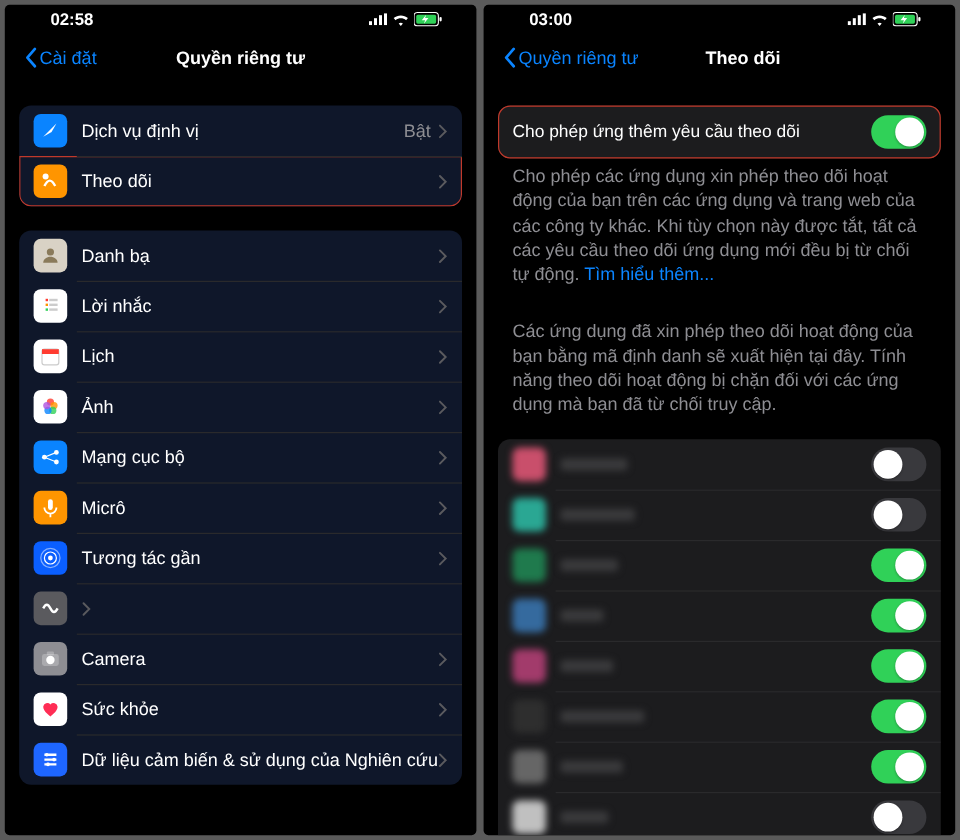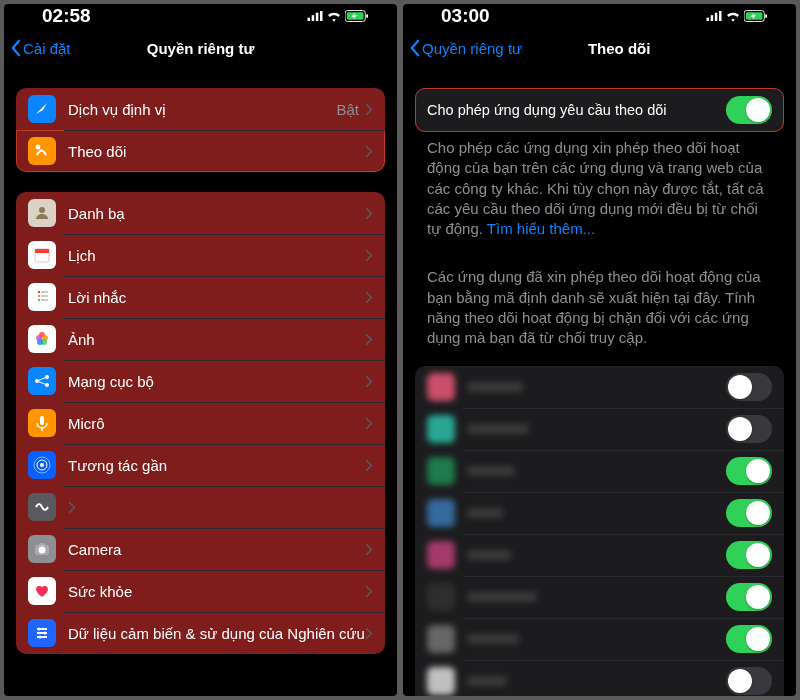--- a/index.html
+++ b/index.html
@@ -21,31 +21,31 @@
     flex-direction: column;
     position: relative;
   }
   .status-bar {
     height: 24px;
     display: flex;
     align-items: center;
     justify-content: space-between;
     padding: 0 28px 0 38px;
     color: #fff;
-    font-size: 19px;
+    font-size: 14px;
     font-weight: 600;
   }
   .status-icons { display:flex; align-items:center; gap:4px; }
   .status-icons svg { display:block; }
   .nav-bar {
     height: 40px;
     display: flex;
     align-items: center;
     position: relative;
-    padding: 0 6px;
+    padding: 0 16px;
   }
   .back {
     display: flex;
     align-items: center;
     color: #0a84ff;
     font-size: 15px;
     gap: 2px;
   }
   .back svg { width:11px; height:18px; }
   .nav-title {
@@ -53,21 +53,21 @@
     left: 50%;
     transform: translateX(-50%);
     color: #fff;
     font-size: 15px;
     font-weight: 600;
   }
   .nav-title.left2 { left:55%; }
   .content { flex:1; overflow:hidden; padding: 0 12px; }
 
   .group {
-    background: #7f1d1d;
+    background: #0f172a;
     border-radius: 10px;
     overflow: hidden;
     margin-top: 20px;
   }
   .row {
     display: flex;
     align-items: center;
     height: 42px;
     padding: 0 12px;
     position: relative;
@@ -223,44 +223,44 @@
 
     <span class="chev">
             <svg viewBox="0 0 10 16">
               <path d="M2 2l6 6-6 6" stroke="#5a5a5e" stroke-width="2" fill="none" stroke-linecap="round"></path>
             </svg>
           </span>
   </div>
         <div class="row">
     <span class="row-icon" style="background:#ffffff">
             <svg class="ic-svg" viewBox="0 0 18 18">
-              <rect x="2" y="3" width="14" height="13" rx="2" fill="#fff" stroke="#ccc"></rect>
-              <rect x="2" y="3" width="14" height="4" fill="#ff3b30"></rect>
-            </svg>
-          </span>
-    <span class="row-label">Lịch</span>
-
-    <span class="chev">
-            <svg viewBox="0 0 10 16">
-              <path d="M2 2l6 6-6 6" stroke="#5a5a5e" stroke-width="2" fill="none" stroke-linecap="round"></path>
-            </svg>
-          </span>
-  </div>
-        <div class="row">
-    <span class="row-icon" style="background:#ffffff">
-            <svg class="ic-svg" viewBox="0 0 18 18">
               <rect x="5" y="3" width="2" height="2" fill="#ff3b30"></rect>
               <rect x="8" y="3" width="7" height="2" fill="#ccc"></rect>
               <rect x="5" y="7" width="2" height="2" fill="#ff9500"></rect>
               <rect x="8" y="7" width="7" height="2" fill="#ccc"></rect>
               <rect x="5" y="11" width="2" height="2" fill="#30d158"></rect>
               <rect x="8" y="11" width="7" height="2" fill="#ccc"></rect>
             </svg>
           </span>
     <span class="row-label">Lời nhắc</span>
+
+    <span class="chev">
+            <svg viewBox="0 0 10 16">
+              <path d="M2 2l6 6-6 6" stroke="#5a5a5e" stroke-width="2" fill="none" stroke-linecap="round"></path>
+            </svg>
+          </span>
+  </div>
+        <div class="row">
+    <span class="row-icon" style="background:#ffffff">
+            <svg class="ic-svg" viewBox="0 0 18 18">
+              <rect x="2" y="3" width="14" height="13" rx="2" fill="#fff" stroke="#ccc"></rect>
+              <rect x="2" y="3" width="14" height="4" fill="#ff3b30"></rect>
+            </svg>
+          </span>
+    <span class="row-label">Lịch</span>
 
     <span class="chev">
             <svg viewBox="0 0 10 16">
               <path d="M2 2l6 6-6 6" stroke="#5a5a5e" stroke-width="2" fill="none" stroke-linecap="round"></path>
             </svg>
           </span>
   </div>
         <div class="row">
     <span class="row-icon" style="background:#ffffff">
             <svg class="ic-svg" viewBox="0 0 18 18">
@@ -419,21 +419,21 @@
           <path d="M10 2L3 10l7 8" stroke="#0a84ff" stroke-width="2.5" fill="none" stroke-linecap="round" stroke-linejoin="round"></path>
         </svg>
       <span>Quyền riêng tư</span>
     </div>
     <div class="nav-title left2">Theo dõi</div>
   </div>
 
   <div class="content">
     <div class="toggle-group">
       <div class="trow">
-        <span class="trow-label">Cho phép ứng dụng yêu cầu theo dõi</span>
+        <span class="trow-label">Cho phép ứng thêm yêu cầu theo dõi</span>
         <span class="switch on">
             <span class="knob"></span>
           </span>
       </div>
     </div>
     <div class="footer-text">
       <span>Cho phép các ứng dụng xin phép theo dõi hoạt động của bạn trên các ứng dụng và trang web của các công ty khác. Khi tùy chọn này được tắt, tất cả các yêu cầu theo dõi ứng dụng mới đều bị từ chối tự động. </span><span class="link">Tìm hiểu thêm...</span>
     </div>
     <div class="footer-text" style="margin-top:22px">Các ứng dụng đã xin phép theo dõi hoạt động của bạn bằng mã định danh sẽ xuất hiện tại đây. Tính năng theo dõi hoạt động bị chặn đối với các ứng dụng mà bạn đã từ chối truy cập.</div>
 

